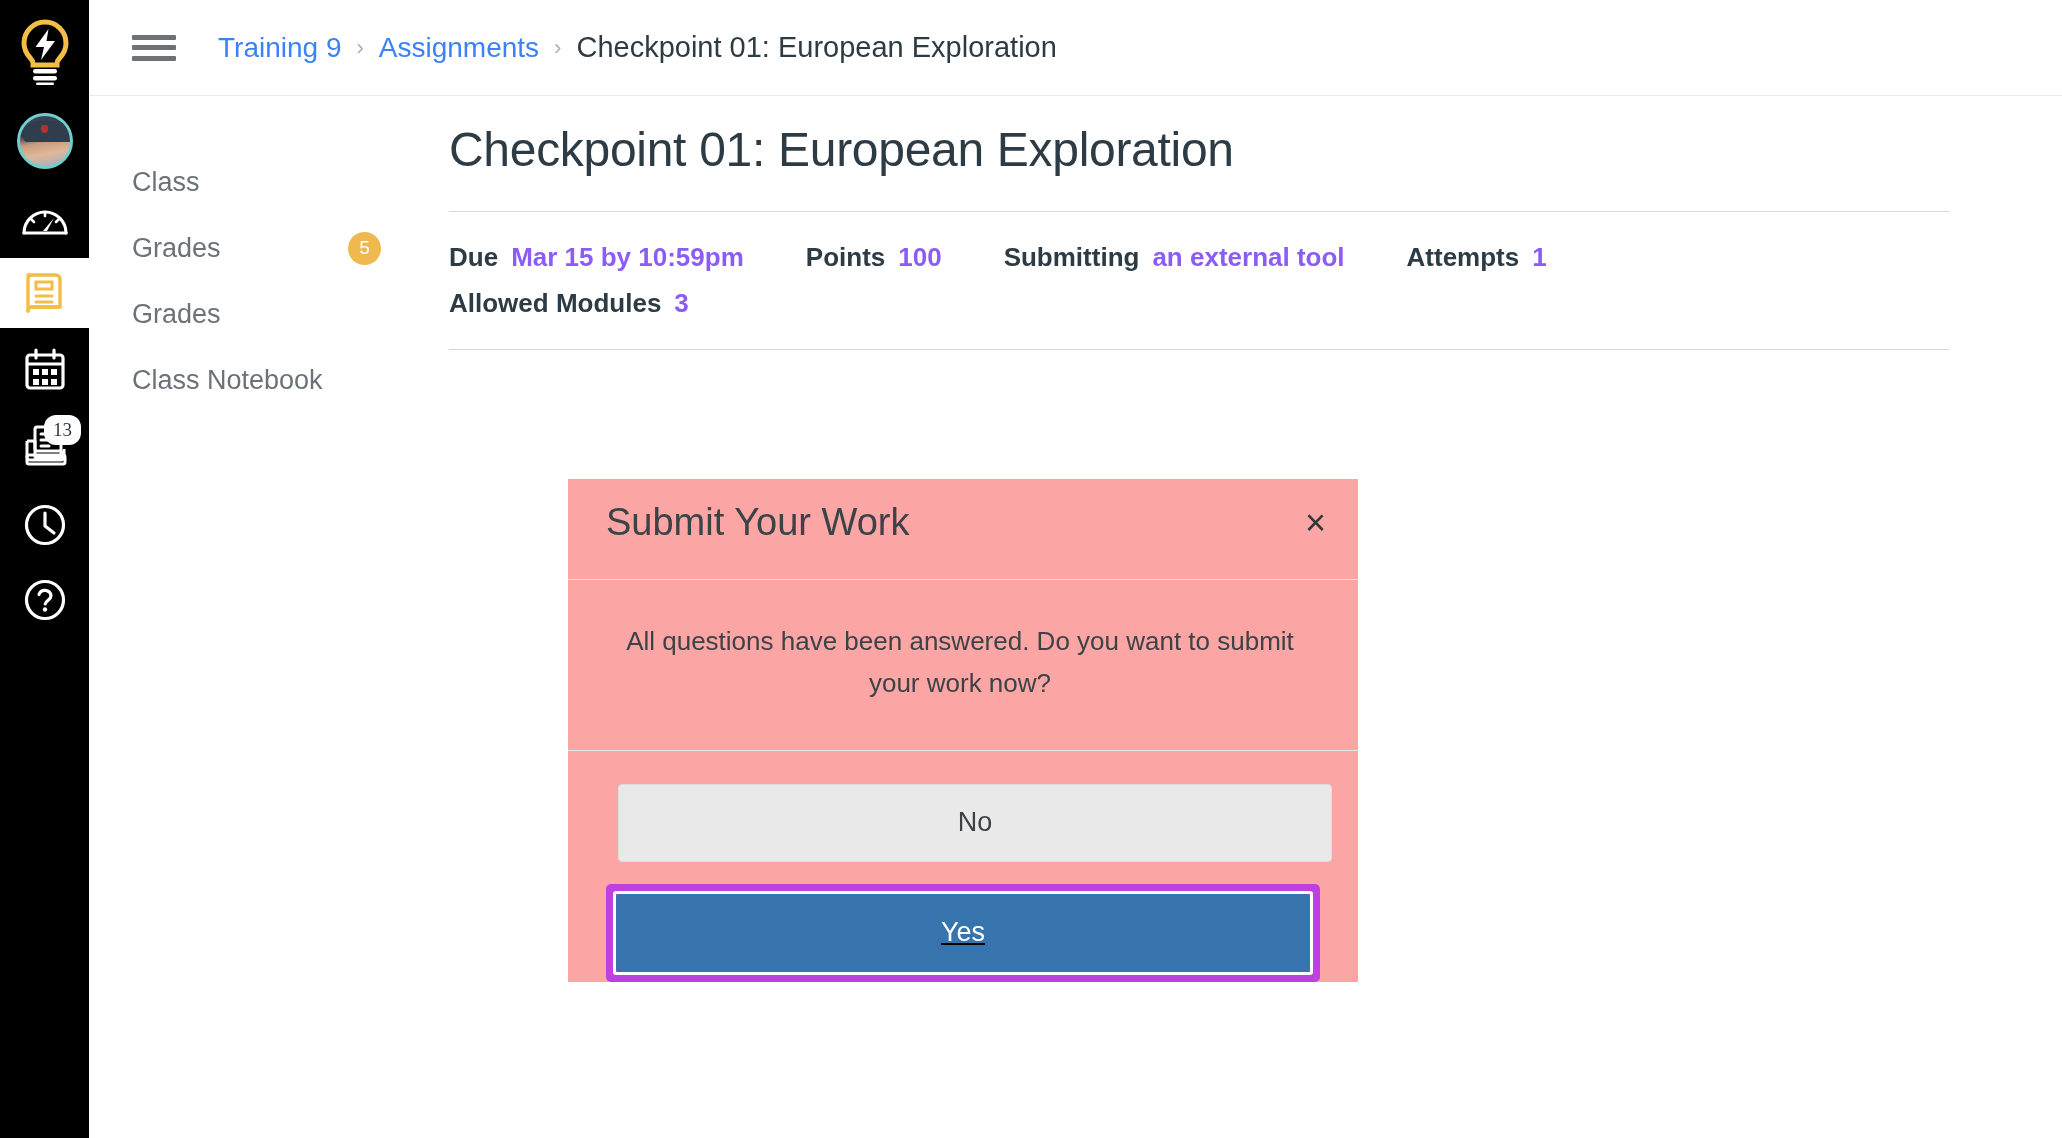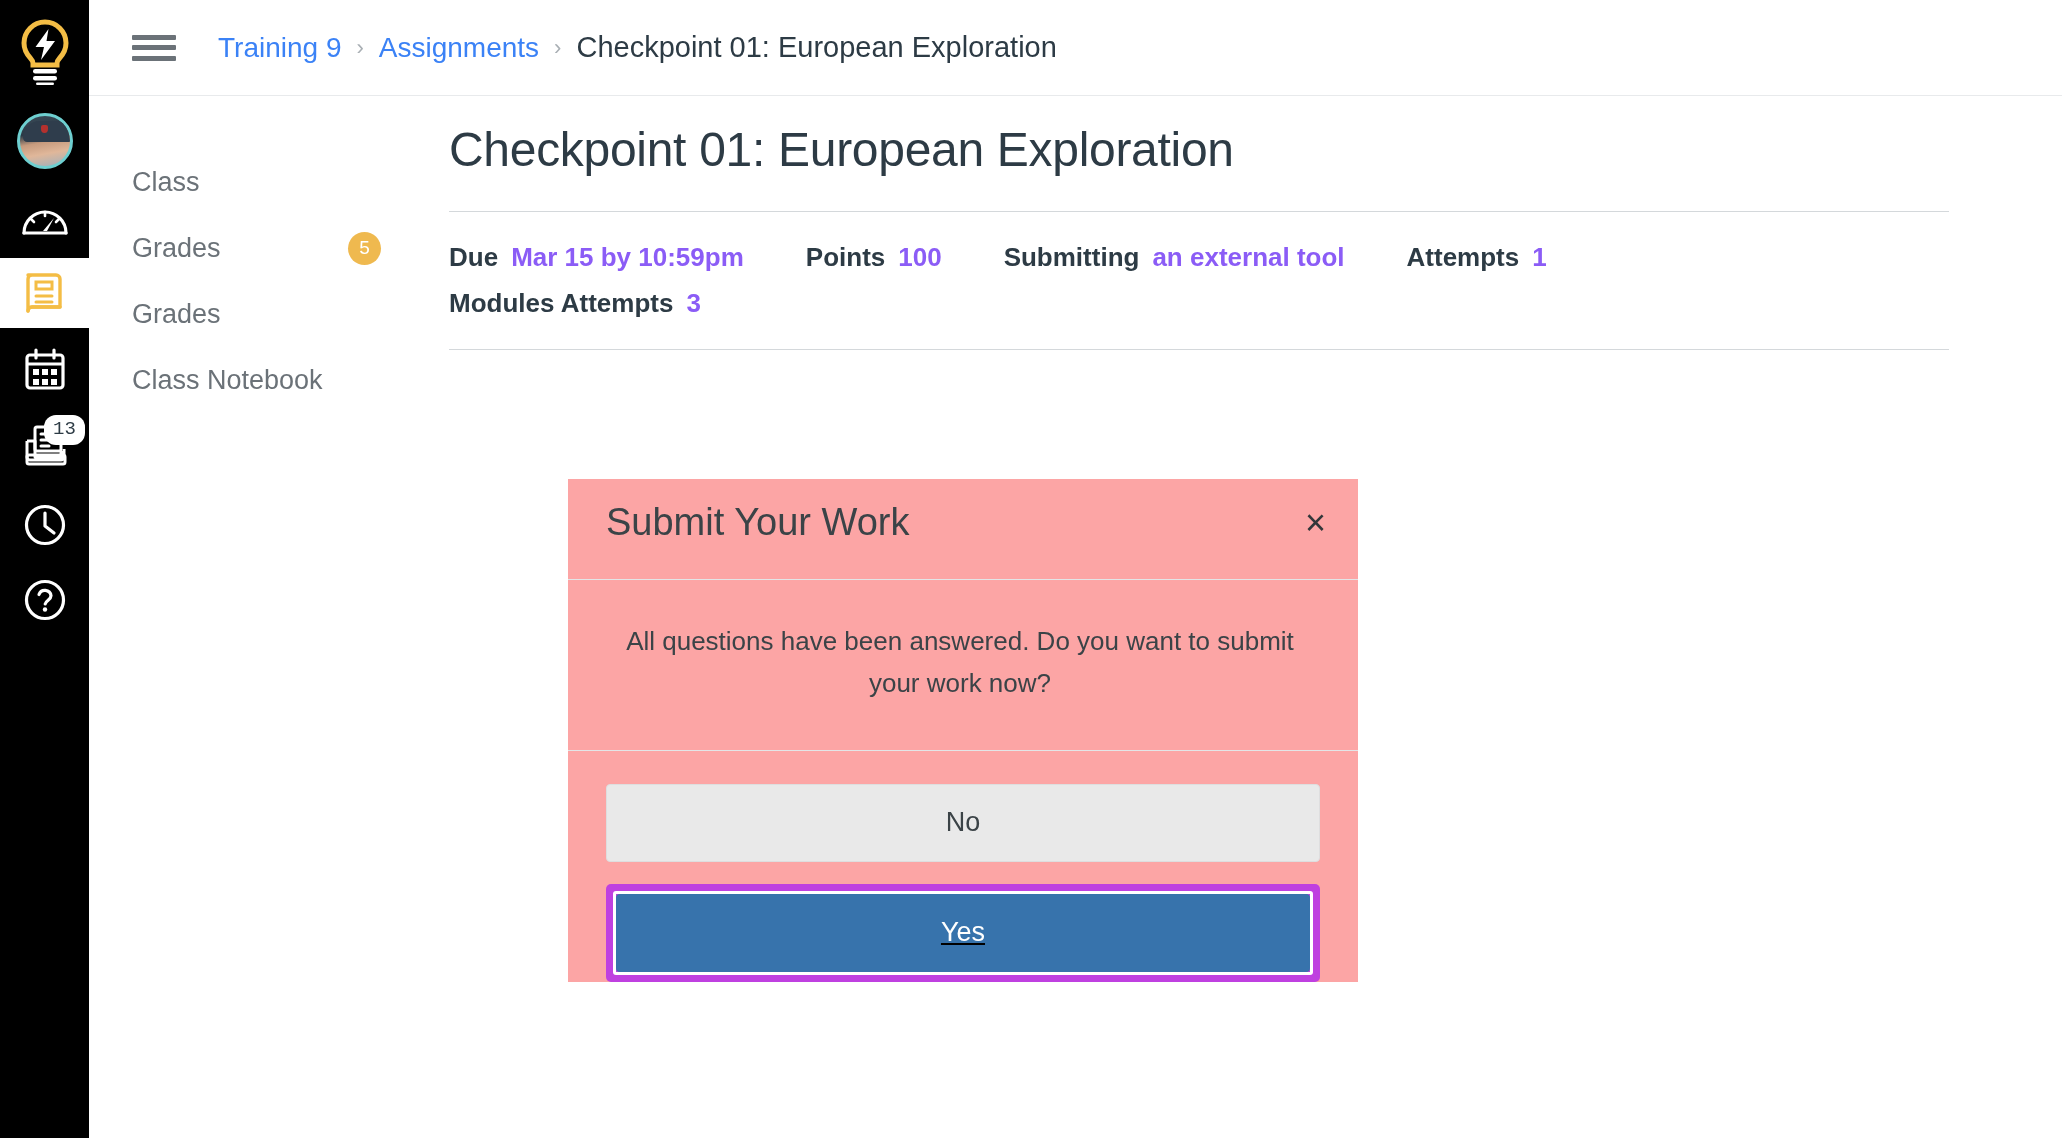--- a/index.html
+++ b/index.html
@@ -90,21 +90,21 @@
     position: absolute;
     background: #ffffff;
     color: #2d3b45;
     border-radius: 12px;
     font-size: 19px;
     line-height: 1;
     font-weight: 400;
     padding: 5px 9px 6px 9px;
     min-width: 34px;
     text-align: center;
-    font-family: Liberation Mono, monospace;
+    font-family: Liberation Serif, serif;
   }
   .inbox-badge { top: 9px; left: 44px; }
 
   
   .content {
     flex: 1;
     height: 1138px;
     position: relative;
     background: #ffffff;
     overflow: hidden;
@@ -301,20 +301,21 @@
     font-family: "Liberation Sans", sans-serif;
     cursor: pointer;
     text-align: center;
   }
 
   .btn-no {
     background: #e9e9e9;
     border: 1px solid #dededf;
     color: #3b4347;
     padding: 22px 0 23px 0;
+    margin-left: 12px;
   }
 
   .yes-wrap {
     margin-top: 22px;
     background: #bf40e0;
     padding: 7px;
     border-radius: 5px;
     text-decoration: underline;
   }
   .yes-inner {
@@ -473,21 +474,21 @@
             <span class="dt">Due</span>
             <span class="dd">Mar 15 by 10:59pm</span>
             <span class="dt">Points</span>
             <span class="dd">100</span>
             <span class="dt">Submitting</span>
             <span class="dd">an external tool</span>
             <span class="dt">Attempts</span>
             <span class="dd">1</span>
           </div>
           <div class="detail-row">
-            <span class="dt">Modules Attempts</span>
+            <span class="dt">Allowed Modules</span>
             <span class="dd">3</span>
           </div>
         </div>
 
       </main>
     </div>
 
     <div class="modal" role="dialog">
 
       <div class="modal-head">

